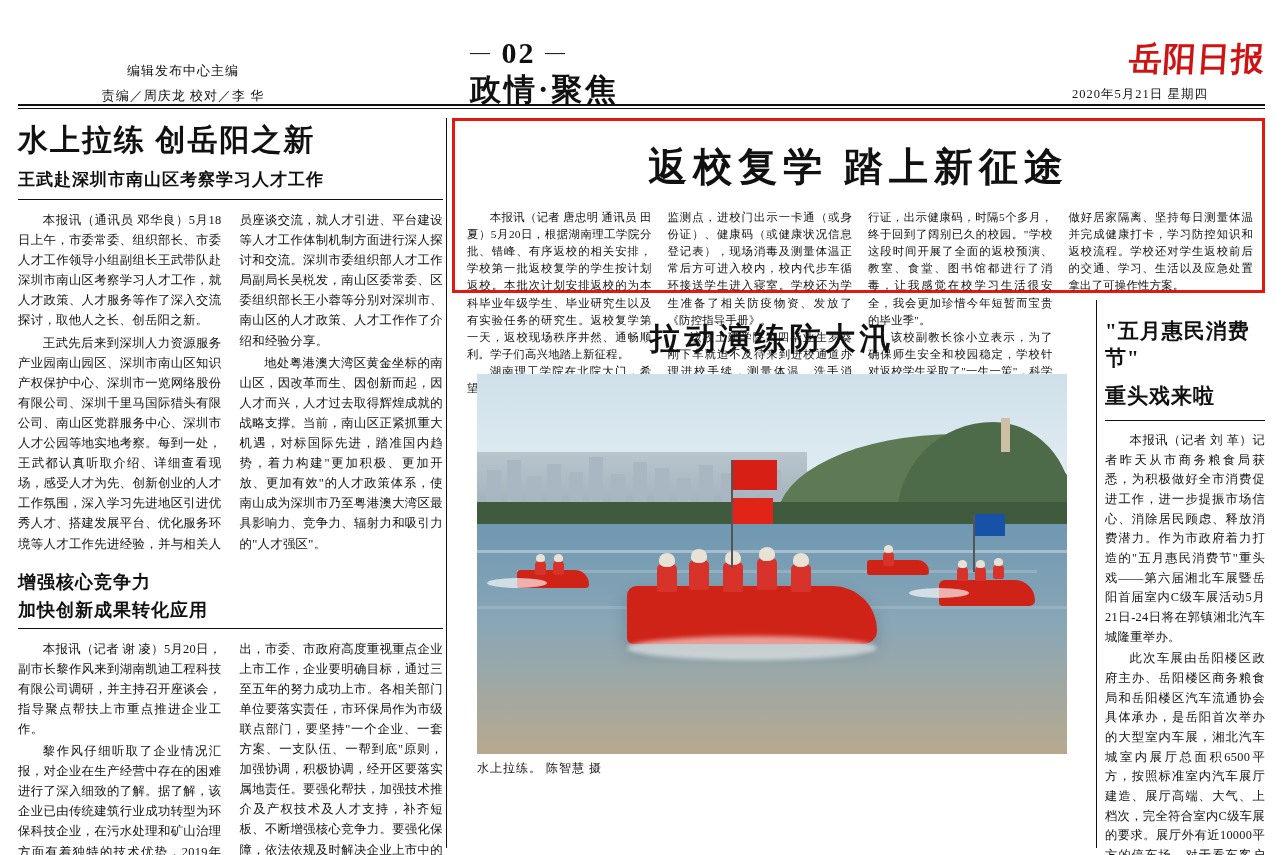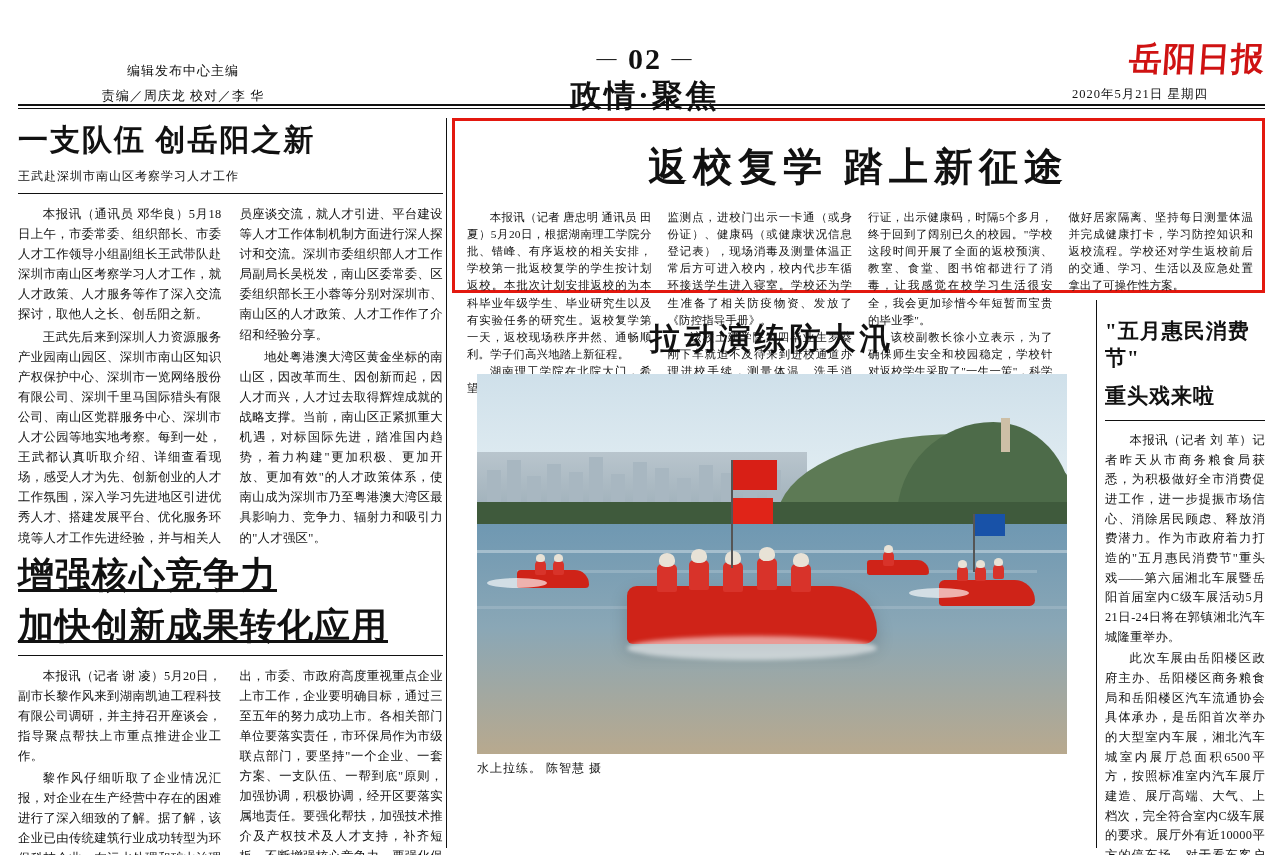--- a/index.html
+++ b/index.html
@@ -16,21 +16,21 @@
   
   .masthead{
     position:absolute;left:0;top:0;width:1283px;height:104px;
   }
   .mast-left{
     position:absolute;left:18px;top:62px;width:330px;text-align:center;
     font-size:13px;color:#111;letter-spacing:1px;
   }
   .mast-left .l1{margin-bottom:7px;}
   .mast-center{
-    position:absolute;left:470px;top:44px;width:350px;text-align:center;
+    position:absolute;left:470px;top:38px;width:350px;
   }
   .mast-center .pagenum{
     font-size:30px;font-weight:bold;letter-spacing:2px;line-height:1;
     font-family:"Liberation Serif",serif;
   }
   .mast-center .pagenum .dash{font-size:20px;font-weight:normal;vertical-align:4px;}
   .mast-center .section{
     font-size:31px;font-weight:bold;letter-spacing:3px;margin-top:6px;line-height:1;
   }
   .mast-right-logo{
@@ -50,32 +50,31 @@
     position:absolute;left:18px;top:108px;width:1247px;height:1px;background:#111;
   }
 
   
   .col-left{position:absolute;left:18px;top:122px;width:425px;}
   .headline1{
     font-size:30px;font-weight:bold;letter-spacing:2px;line-height:1.2;
     margin:0 0 10px 0;
   }
   .subhead1{
-    font-size:12px;font-weight:normal;letter-spacing:1px;margin-bottom:8px;
+    font-size:17px;font-weight:bold;letter-spacing:1px;margin-bottom:8px;
   }
   .rule-thin{height:1px;background:#111;margin:6px 0 10px 0;}
   .two-col{column-count:2;column-gap:18px;column-rule:0;}
   .bodytext{
     font-size:12.4px;line-height:1.62;text-align:justify;letter-spacing:0.3px;
     text-indent:2em;margin:0 0 2px 0;
   }
   .headline2{
-    font-size:36px;font-weight:bold;letter-spacing:1px;line-height:1.25;
-    margin:4px 0 6px 0;
-    text-decoration:underline;
+    font-size:18px;font-weight:bold;letter-spacing:1px;line-height:1.25;
+    margin:16px 0 6px 0;
   }
 
   
   .redbox{
     position:absolute;left:452px;top:118px;width:813px;height:175px;
     border:3px solid #e3180f;box-sizing:border-box;background:#fff;
   }
   .redbox-title{
     text-align:center;font-size:39px;font-weight:bold;letter-spacing:6px;
     margin-top:19px;
@@ -156,21 +155,21 @@
     <div class="mast-right-logo">岳阳日报</div>
     <div class="mast-date">2020年5月21日    星期四</div>
   </div>
   <div class="mast-rule"></div>
   <div class="mast-rule2"></div>
 
   <div class="vrule" style="left:446px;top:118px;height:730px;"></div>
   <div class="vrule" style="left:1096px;top:300px;height:548px;"></div>
 
   <div class="col-left">
-    <div class="headline1">一支队伍  创岳阳之新</div>
+    <div class="headline1">水上拉练  创岳阳之新</div>
     <div class="subhead1">王武赴深圳市南山区考察学习人才工作</div>
     <div class="rule-thin"></div>
     <div class="two-col">
       <p class="bodytext">本报讯（通讯员 邓华良）5月18日上午，市委常委、组织部长、市委人才工作领导小组副组长王武带队赴深圳市南山区考察学习人才工作，就人才政策、人才服务等作了深入交流探讨，取他人之长、创岳阳之新。</p>
       <p class="bodytext">王武先后来到深圳人力资源服务产业园南山园区、深圳市南山区知识产权保护中心、深圳市一览网络股份有限公司、深圳千里马国际猎头有限公司、南山区党群服务中心、深圳市人才公园等地实地考察。每到一处，王武都认真听取介绍、详细查看现场，感受人才为先、创新创业的人才工作氛围，深入学习先进地区引进优秀人才、搭建发展平台、优化服务环境等人才工作先进经验，并与相关人员座谈交流，就人才引进、平台建设等人才工作体制机制方面进行深人探讨和交流。深圳市委组织部人才工作局副局长吴棁发，南山区委常委、区委组织部长王小蓉等分别对深圳市、南山区的人才政策、人才工作作了介绍和经验分享。</p>
       <p class="bodytext">地处粤港澳大湾区黄金坐标的南山区，因改革而生、因创新而起，因人才而兴，人才过去取得辉煌成就的战略支撑。当前，南山区正紧抓重大机遇，对标国际先进，踏准国内趋势，着力构建"更加积极、更加开放、更加有效"的人才政策体系，使南山成为深圳市乃至粤港澳大湾区最具影响力、竞争力、辐射力和吸引力的"人才强区"。</p>
     </div>
 
     <div class="headline2">增强核心竞争力</div>
     <div class="headline2" style="margin-top:0;">加快创新成果转化应用</div>

